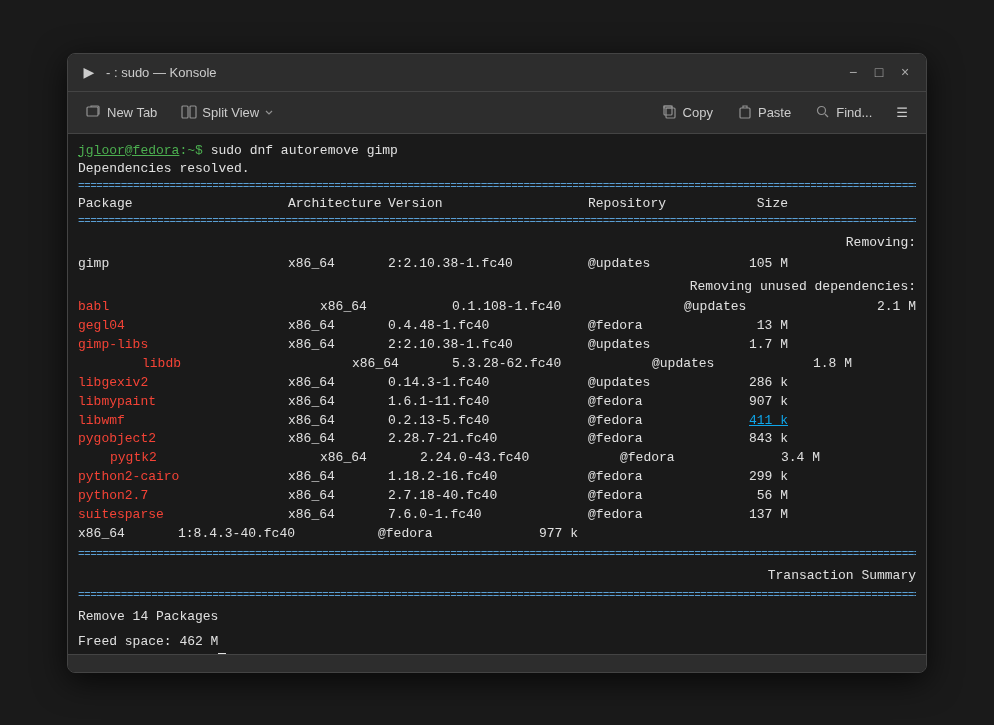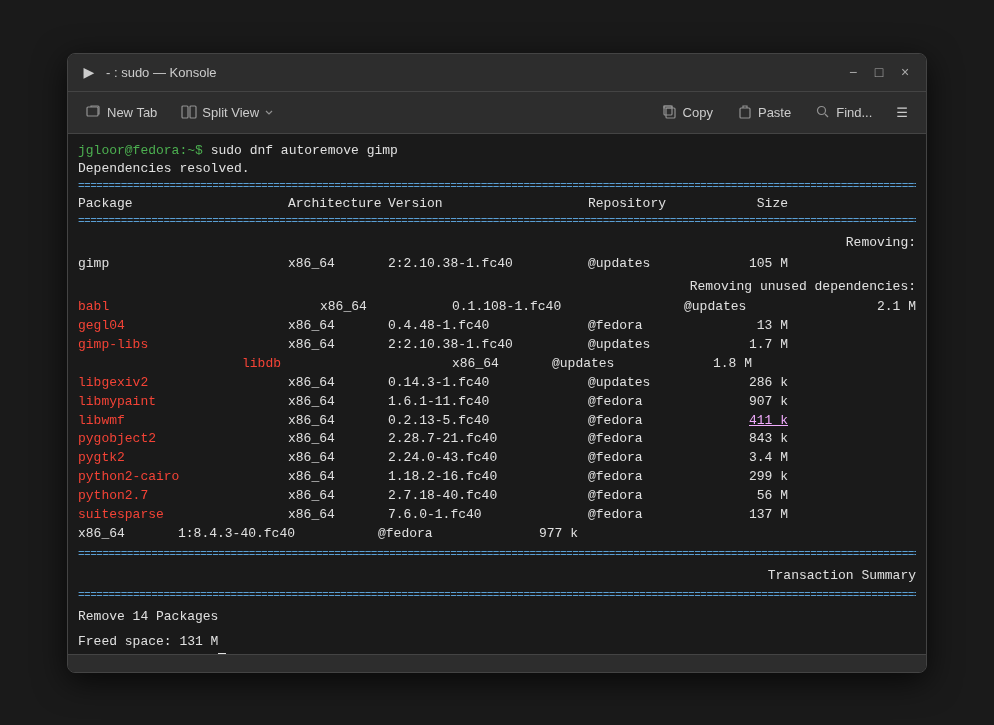--- a/index.html
+++ b/index.html
@@ -101,21 +101,21 @@
       overflow-y: auto;
       padding: 8px 10px;
       font-family: 'Courier New', Courier, monospace;
       font-size: 13px;
       line-height: 1.45;
       color: #e0e0e0;
     }
     .terminal::-webkit-scrollbar { width: 8px; }
     .terminal::-webkit-scrollbar-track { background: #1a1a1a; }
     .terminal::-webkit-scrollbar-thumb { background: #555; border-radius: 4px; }
-    .prompt-user { color: #4caf50; }
+    .prompt-user { color: #4caf50; text-decoration: underline; }
     .prompt-path { color: #4caf50; }
     .prompt-cmd { color: #e0e0e0; }
     .white-text { color: #e0e0e0; }
     .separator-line { color: #5a9fd4; }
     .pkg-name { color: #f44336; }
     .col-pkg { width: 210px; }
     .col-arch { width: 100px; }
     .col-ver { width: 200px; }
     .col-repo { width: 130px; }
     .col-size { text-align: right; min-width: 70px; }
@@ -257,20 +257,21 @@
         <div style="display: flex;">
     <span class="col-pkg pkg-name">gimp-libs</span>
     <span class="col-arch" style="color:#e0e0e0;">x86_64</span>
     <span class="col-ver" style="color:#e0e0e0;">2:2.10.38-1.fc40</span>
     <span class="col-repo" style="color:#e0e0e0;">@updates</span>
     <span class="col-size" style="color:#e0e0e0;">1.7 M</span>
   </div>
         <div style="display: flex; justify-content: center;">
     <span class="col-pkg pkg-name">libdb</span>
     <span class="col-arch" style="color:#e0e0e0;">x86_64</span>
+    <span class="col-ver" style="color:#e0e0e0;">5.3.28-62.fc40</span>
     <span class="col-repo" style="color:#e0e0e0;">@updates</span>
     <span class="col-size" style="color:#e0e0e0;">1.8 M</span>
   </div>
         <div style="display: flex;">
     <span class="col-pkg pkg-name">libgexiv2</span>
     <span class="col-arch" style="color:#e0e0e0;">x86_64</span>
     <span class="col-ver" style="color:#e0e0e0;">0.14.3-1.fc40</span>
     <span class="col-repo" style="color:#e0e0e0;">@updates</span>
     <span class="col-size" style="color:#e0e0e0;">286 k</span>
   </div>
@@ -279,30 +280,30 @@
     <span class="col-arch" style="color:#e0e0e0;">x86_64</span>
     <span class="col-ver" style="color:#e0e0e0;">1.6.1-11.fc40</span>
     <span class="col-repo" style="color:#e0e0e0;">@fedora</span>
     <span class="col-size" style="color:#e0e0e0;">907 k</span>
   </div>
         <div style="display: flex;">
     <span class="col-pkg pkg-name">libwmf</span>
     <span class="col-arch" style="color:#e0e0e0;">x86_64</span>
     <span class="col-ver" style="color:#e0e0e0;">0.2.13-5.fc40</span>
     <span class="col-repo" style="color:#e0e0e0;">@fedora</span>
-    <span class="col-size" style="color:#f0abfc;text-decoration:underline;">411 k</span>
+    <span class="col-size" style="color:#0ea5e9;text-decoration:underline;">411 k</span>
   </div>
         <div style="display: flex;">
     <span class="col-pkg pkg-name">pygobject2</span>
     <span class="col-arch" style="color:#e0e0e0;">x86_64</span>
     <span class="col-ver" style="color:#e0e0e0;">2.28.7-21.fc40</span>
     <span class="col-repo" style="color:#e0e0e0;">@fedora</span>
     <span class="col-size" style="color:#e0e0e0;">843 k</span>
   </div>
-        <div style="display: flex;">
+        <div style="display: flex; margin-left: 32px;">
     <span class="col-pkg pkg-name">pygtk2</span>
     <span class="col-arch" style="color:#e0e0e0;">x86_64</span>
     <span class="col-ver" style="color:#e0e0e0;">2.24.0-43.fc40</span>
     <span class="col-repo" style="color:#e0e0e0;">@fedora</span>
     <span class="col-size" style="color:#e0e0e0;">3.4 M</span>
   </div>
         <div style="display: flex;">
     <span class="col-pkg pkg-name">python2-cairo</span>
     <span class="col-arch" style="color:#e0e0e0;">x86_64</span>
     <span class="col-ver" style="color:#e0e0e0;">1.18.2-16.fc40</span>
@@ -333,21 +334,21 @@
 
     <div class="separator-line" style="font-size:11px; letter-spacing: -0.5px; overflow:hidden; white-space:nowrap; margin-top:4px;">================================================================================================================================================</div>
 
     <div class="section-header" style="margin-top:4px;">Transaction Summary</div>
     <div class="separator-line" style="font-size:11px; letter-spacing: -0.5px; overflow:hidden; white-space:nowrap;">================================================================================================================================================</div>
 
     <div class="white-text" style="margin-top:4px;">Remove  14 Packages</div>
 
     <div style="height:6px;"></div>
 
-    <div class="white-text">Freed space: 131 M</div>
+    <div class="white-text">Freed space: 462 M</div>
 
     <div>
       <span class="white-text">Is this ok [y/N]: </span><span class="blink-cursor"></span>
     </div>
   </div>
 
   <div class="bottom-bar"></div>
 </div>
 
 </body></html>

